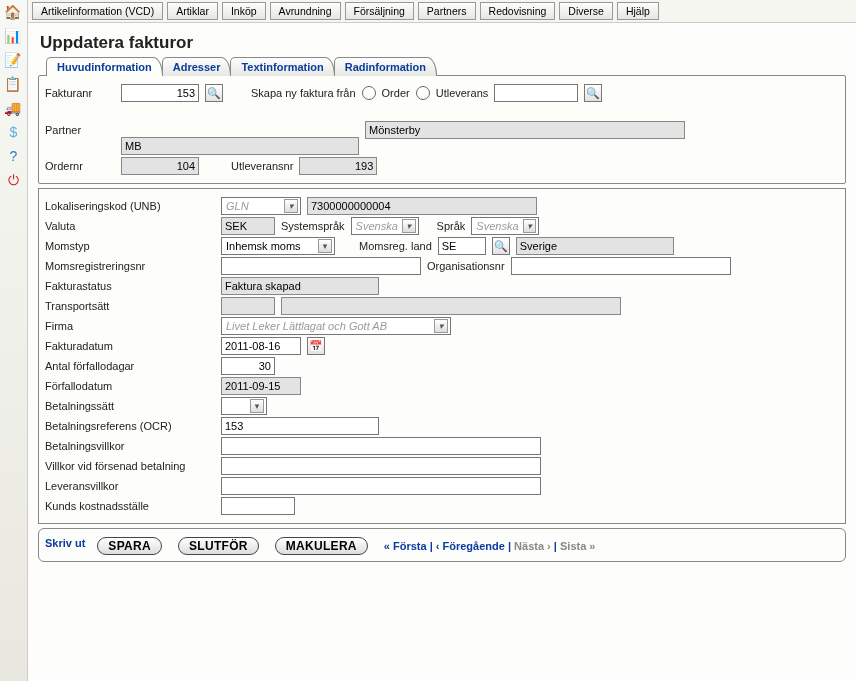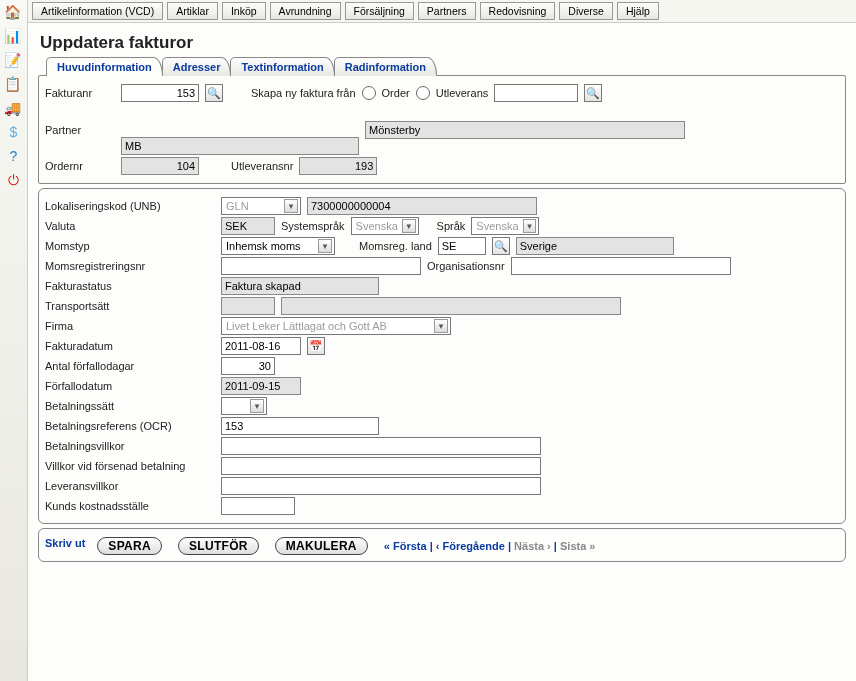--- a/index.html
+++ b/index.html
@@ -18,24 +18,24 @@
   .panel { border:1px solid #888; border-radius:2px; background:#fdfdf9; margin-top:-1px; padding:6px 6px; }
   .row { display:flex; align-items:center; gap:6px; margin:2px 0; }
   .lbl { width: 70px; color:#222; }
   .lbl-s { color:#222; }
   .lbl-wide { width: 170px; color:#222; }
   input.field, .sel { border:1px solid #777; background:#fff; height:18px; padding:1px 3px; font-size:11px; }
   input.ro { background:#e3e3e3; border:1px solid #888; }
   input.num { text-align:right; }
   .sel { display:inline-flex; align-items:center; justify-content:space-between; gap:4px; padding:0 2px 0 4px; }
   .sel .arr { width:14px;height:14px;border:1px solid #999;background:linear-gradient(#fff,#ddd);display:flex;align-items:center;justify-content:center;font-size:9px;color:#555; }
-  .sel.dis { color:#9a9a98; }
+  .sel.dis { color:#9a9a98;font-style:italic; }
   .iconbtn { width:18px;height:18px;border:1px solid #777;background:linear-gradient(#fff,#e3e3e3);display:inline-flex;align-items:center;justify-content:center;cursor:pointer; }
   .radio-circ { width:14px;height:14px;border-radius:50%;border:1px solid #666;background:#fff;display:inline-block; }
-  .section2 { border:1px solid #888; border-radius:6px; padding:6px; margin-top:4px; }
+  .section2 { border:1px solid #888; border-radius:0; padding:6px; margin-top:4px; }
   .footer { border:1px solid #888; border-radius:6px; margin-top:4px; padding:8px 6px 6px 6px; display:flex; justify-content:space-between; align-items:flex-end; }
   .footleft { display:flex; flex-direction:row; gap:12px; }
   .skriv { color:#0a3b9e; font-weight:bold; cursor:pointer; }
   .bbtn { display:inline-block; border:1px solid #444; border-radius:9px; padding:1px 10px; font-weight:bold; font-size:12px; background:linear-gradient(#fff,#ddd); cursor:pointer; letter-spacing:0.3px; }
   .navlinks { color:#0a3b9e; font-weight:bold; }
   .navlinks .dis { color:#888; }
   .totals { border-collapse:collapse; }
   .totals td { background:#e3e3e3; border:1px solid #aaa; padding:2px 6px; font-size:11px; }
   .totals td.val { text-align:right; min-width:48px; }
   .footrow { display:flex; align-items:center; gap:16px; }

